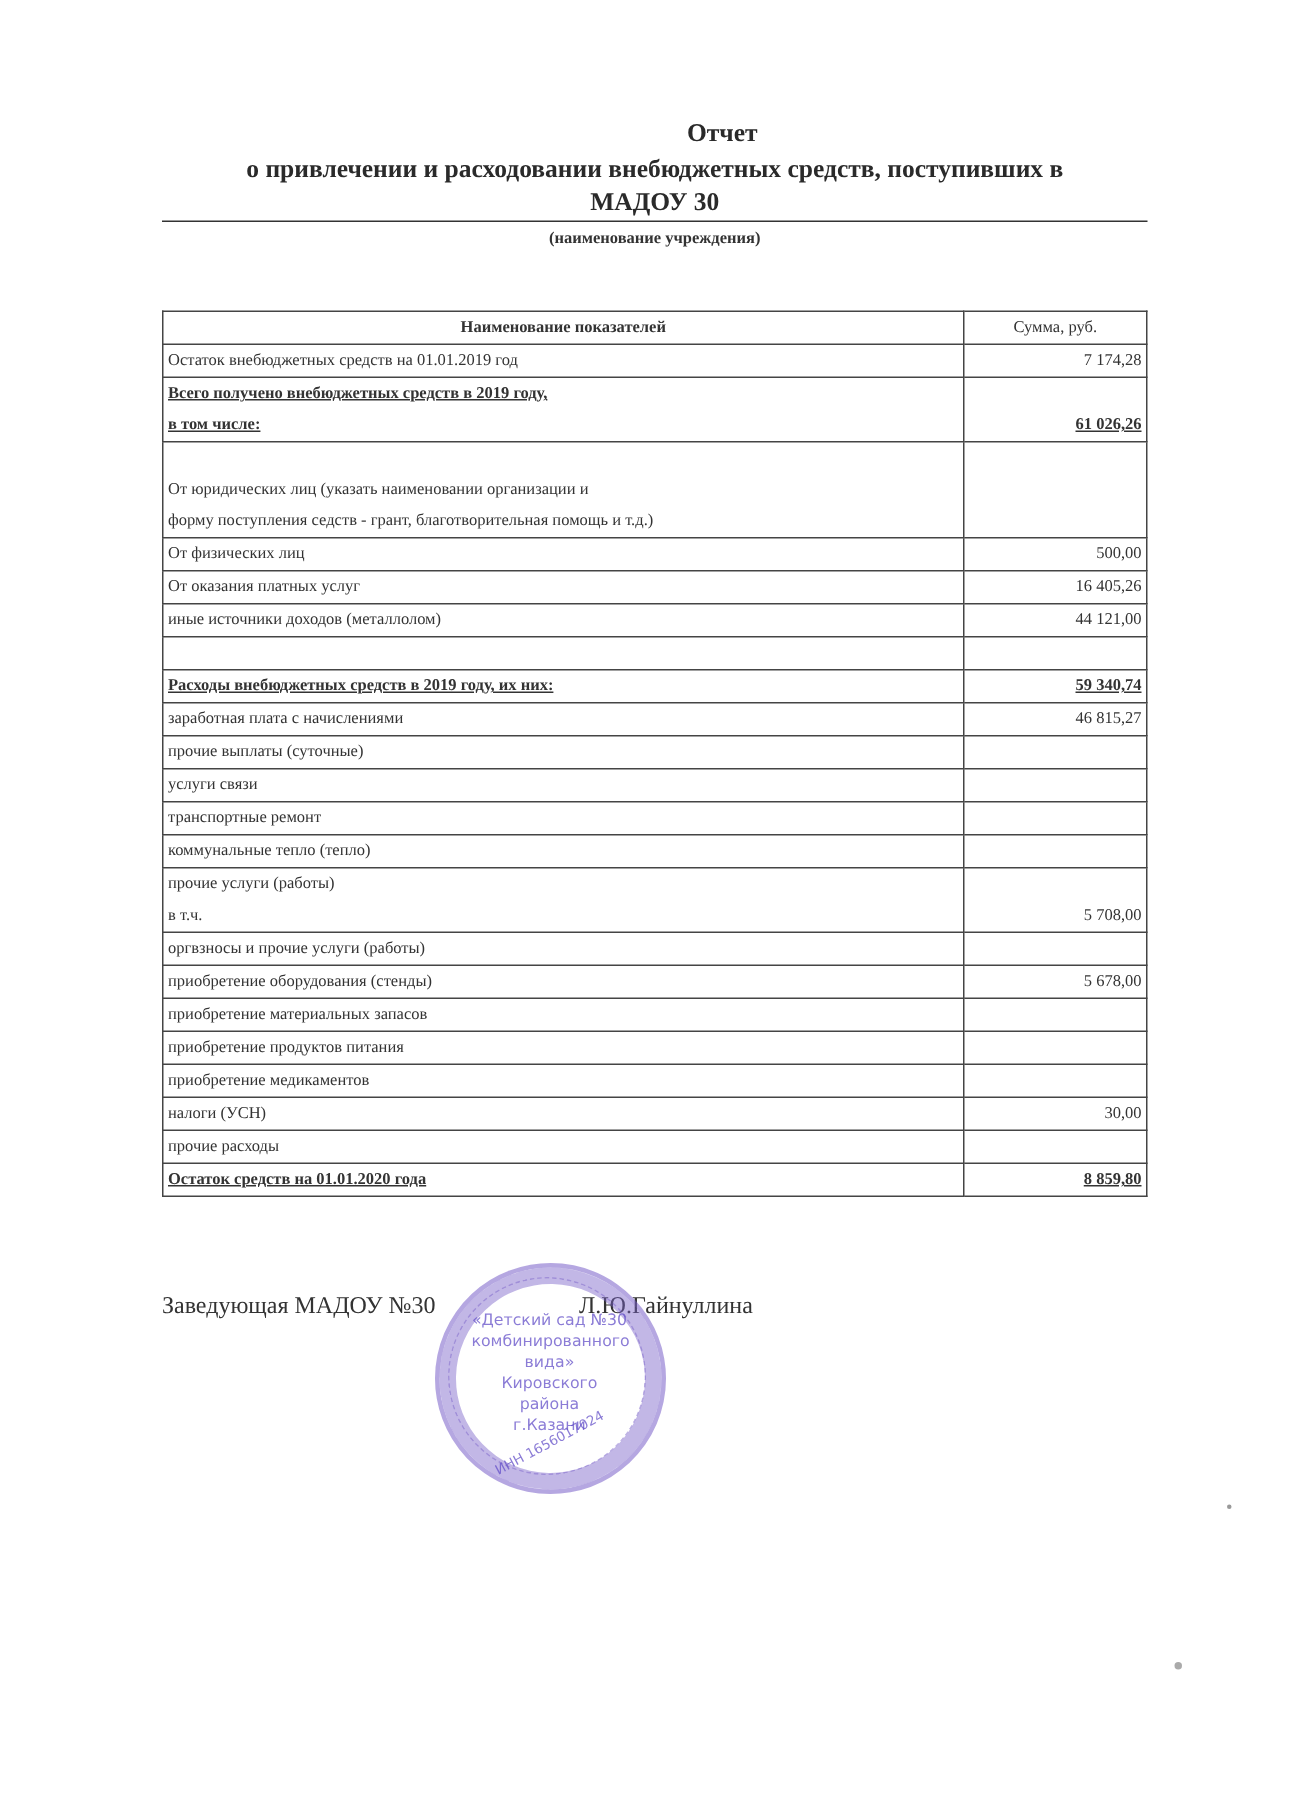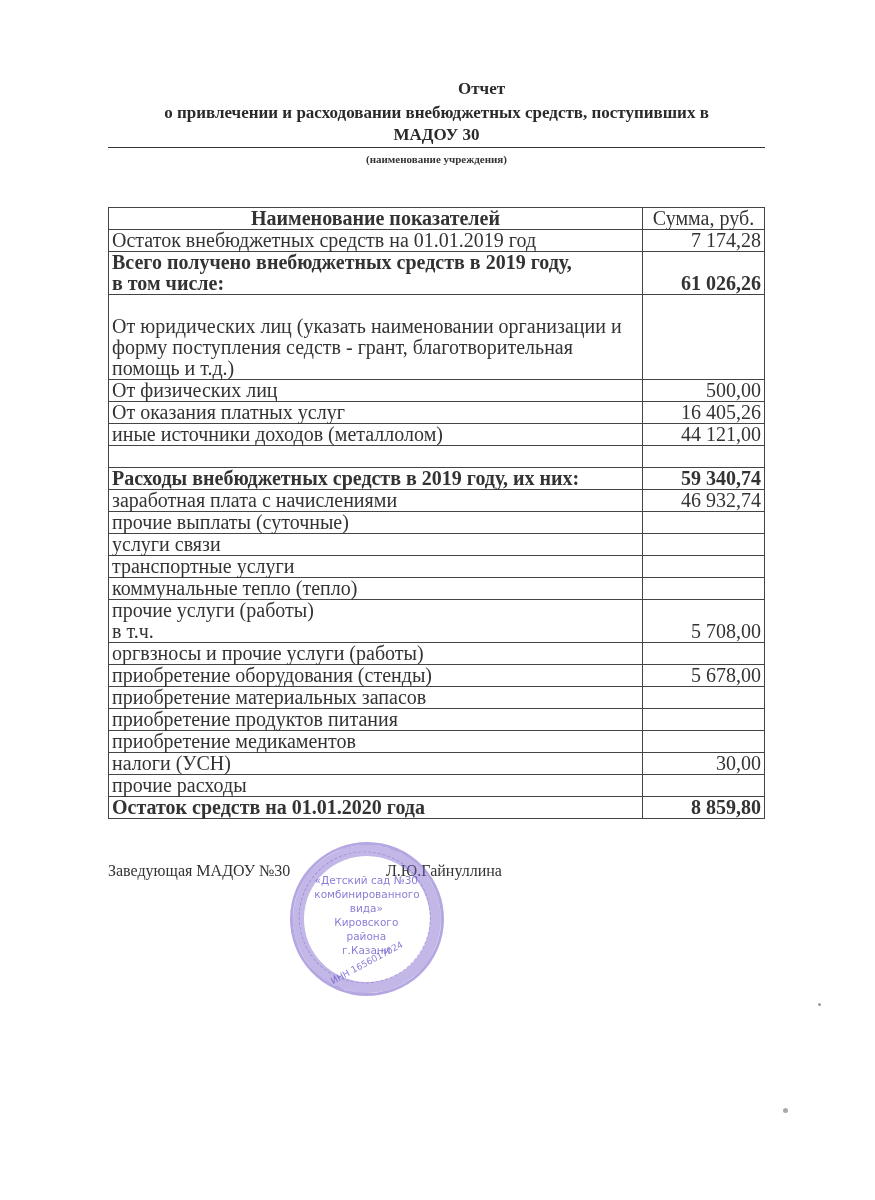--- a/index.html
+++ b/index.html
@@ -17,33 +17,33 @@
   .t-sub { font-weight: bold; font-size: 17px; line-height: 22px; height: 22px; margin-top: 2px; }
   .t-org { font-weight: bold; font-size: 17px; line-height: 22px; height: 22px; text-underline-offset: 2px; }
   .t-rule { border-top: 1.5px solid #333; margin-top: 1px; height: 0; }
   .t-caption { font-weight: bold; font-size: 11px; line-height: 16px; margin-top: 3px; color: #333; }
   .t-year { font-weight: bold; font-size: 17px; line-height: 22px; margin-top: 2px; }
 
   table.report {
     position: absolute; left: 108px; top: 207px;
     width: 657px;
     border-collapse: collapse;
-    font-size: 20px;
+    font-size: 11px;
     color: #333;
   }
   table.report td, table.report th {
     border: 1.2px solid #444;
     padding: 0 3px;
     vertical-align: bottom;
     line-height: 21px;
   }
   table.report th { font-weight: bold; text-align: center; vertical-align: middle; }
   table.report th.sum-h { font-weight: normal; margin-left: 32px; }
   td.sum { text-align: right; width: 115px; }
-  tr.bold td { font-weight: bold; }
+  tr.bold td { font-weight: bold; text-decoration: underline; }
   td.indent { padding-left: 14px; }
   .blank-top { display: block; height: 21px; }
 
   .signature { position: absolute; left: 108px; top: 862px; font-size: 16px; color: #333; width: 500px; }
   .sig-role { position: absolute; left: 0; top: 0; white-space: nowrap; }
   .sig-name { position: absolute; left: 278px; top: 0; white-space: nowrap; }
 
   .stamp {
     position: absolute; left: 290px; top: 842px;
     width: 148px; height: 148px;
@@ -118,32 +118,32 @@
     <tr>
       <td style="height:21px;"></td>
       <td class="sum"></td>
     </tr>
     <tr class="bold">
       <td>Расходы внебюджетных средств в 2019 году, их них:</td>
       <td class="sum">59 340,74</td>
     </tr>
     <tr>
       <td>заработная плата с начислениями</td>
-      <td class="sum">46 932,74</td>
+      <td class="sum">46 815,27</td>
     </tr>
     <tr>
       <td>прочие выплаты (суточные)</td>
       <td class="sum"></td>
     </tr>
     <tr>
       <td>услуги связи</td>
       <td class="sum"></td>
     </tr>
     <tr>
-      <td>транспортные услуги</td>
+      <td>транспортные ремонт</td>
       <td class="sum"></td>
     </tr>
     <tr>
       <td>коммунальные тепло (тепло)</td>
       <td class="sum"></td>
     </tr>
     <tr>
       <td>
         <div>прочие услуги (работы)</div>
         <div>в т.ч.</div>

